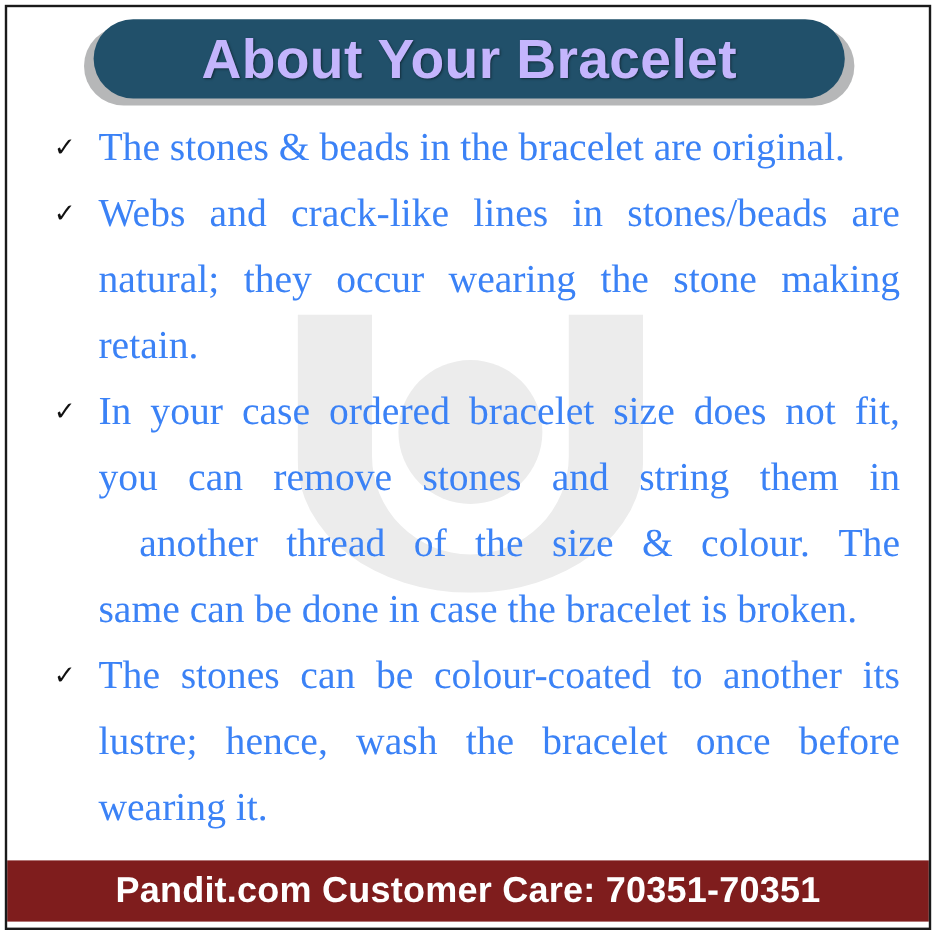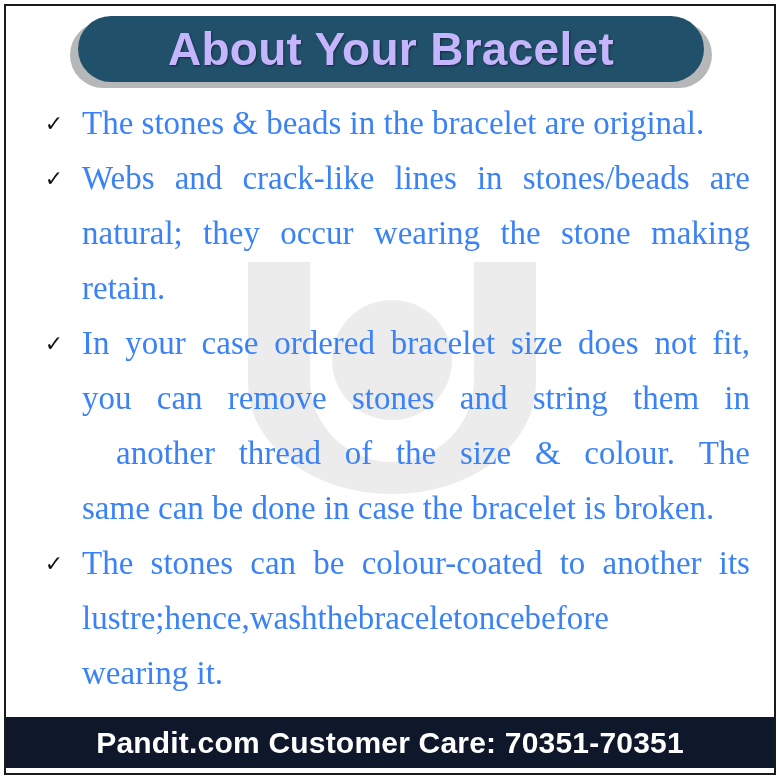--- a/index.html
+++ b/index.html
@@ -237,34 +237,34 @@
         <span class="jline" style="display: flex; justify-content: space-between; white-space: nowrap;">
             <span>The</span>
             <span>stones</span>
             <span>can</span>
             <span>be</span>
             <span>colour-coated</span>
             <span>to</span>
             <span>another</span>
             <span>its</span>
           </span>
-        <span class="jline" style="display: flex; white-space: nowrap;">
+        <span class="jline" style="display: flex; justify-content: space-between; white-space: nowrap;">
             <span>lustre;</span>
             <span>hence,</span>
             <span>wash</span>
             <span>the</span>
             <span>bracelet</span>
             <span>once</span>
             <span>before</span>
           </span>
         <span class="jline">wearing it.</span>
       </div>
     </div>
 
   </div>
 
-  <div id="footer-bar" style="background: #0f172a;">
+  <div id="footer-bar" style="background: #7f1d1d;">
     <div id="footer-text">Pandit.com Customer Care: 70351-70351</div>
   </div>
 
   <div id="frame" style="border-color: rgb(26, 26, 26);"></div>
 
 </div>
 
 </body></html>

